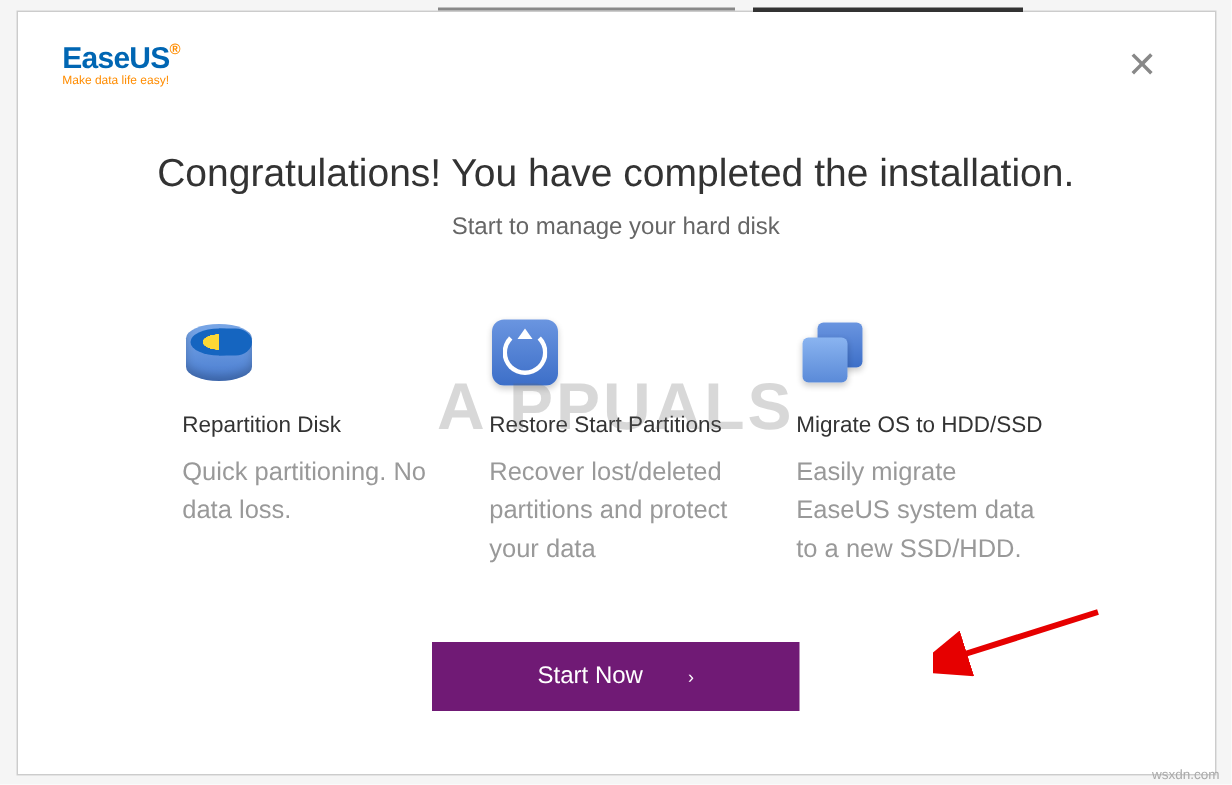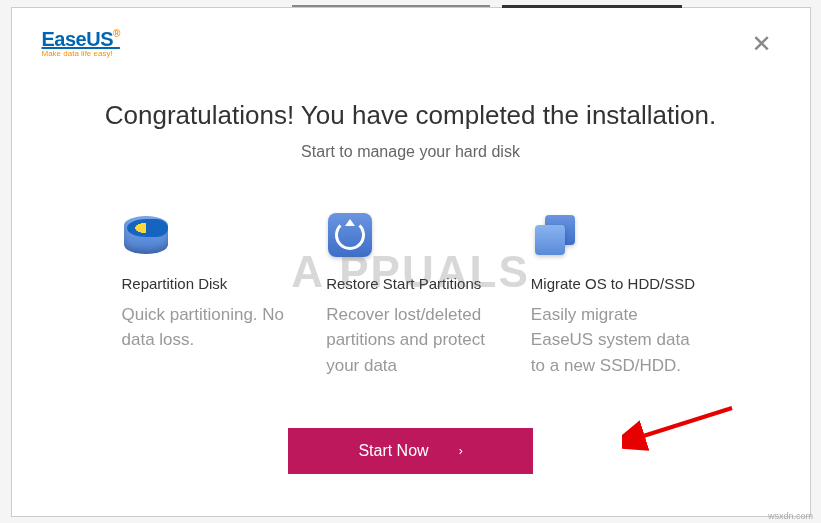--- a/index.html
+++ b/index.html
@@ -32,21 +32,20 @@
     }
     .logo {
       display: flex;
       flex-direction: column;
     }
     .logo-text {
       font-size: 20px;
       font-weight: bold;
       color: #0066b3;
       letter-spacing: -0.5px;
-      text-decoration: underline;
     }
     .logo-text .reg {
       font-size: 10px;
       vertical-align: top;
       color: #ff8c00;
     }
     .logo-tagline {
       font-size: 8px;
       color: #ff8c00;
       margin-top: -2px;
@@ -190,21 +189,21 @@
       font-size: 17px;
       color: #999;
       line-height: 1.5;
     }
     .cta-container {
       margin-top: 50px;
       text-align: center;
       position: relative;
     }
     .cta-button {
-      background: #be185d;
+      background: #701a75;
       color: #fff;
       border: none;
       padding: 14px 70px;
       font-size: 16px;
       cursor: pointer;
       display: inline-flex;
       align-items: center;
       gap: 30px;
     }
     .cta-button .chevron {

